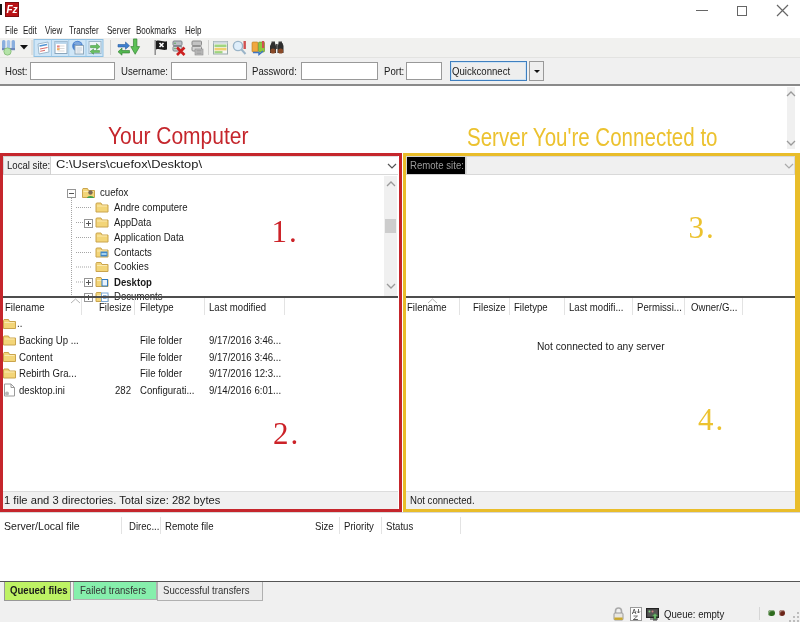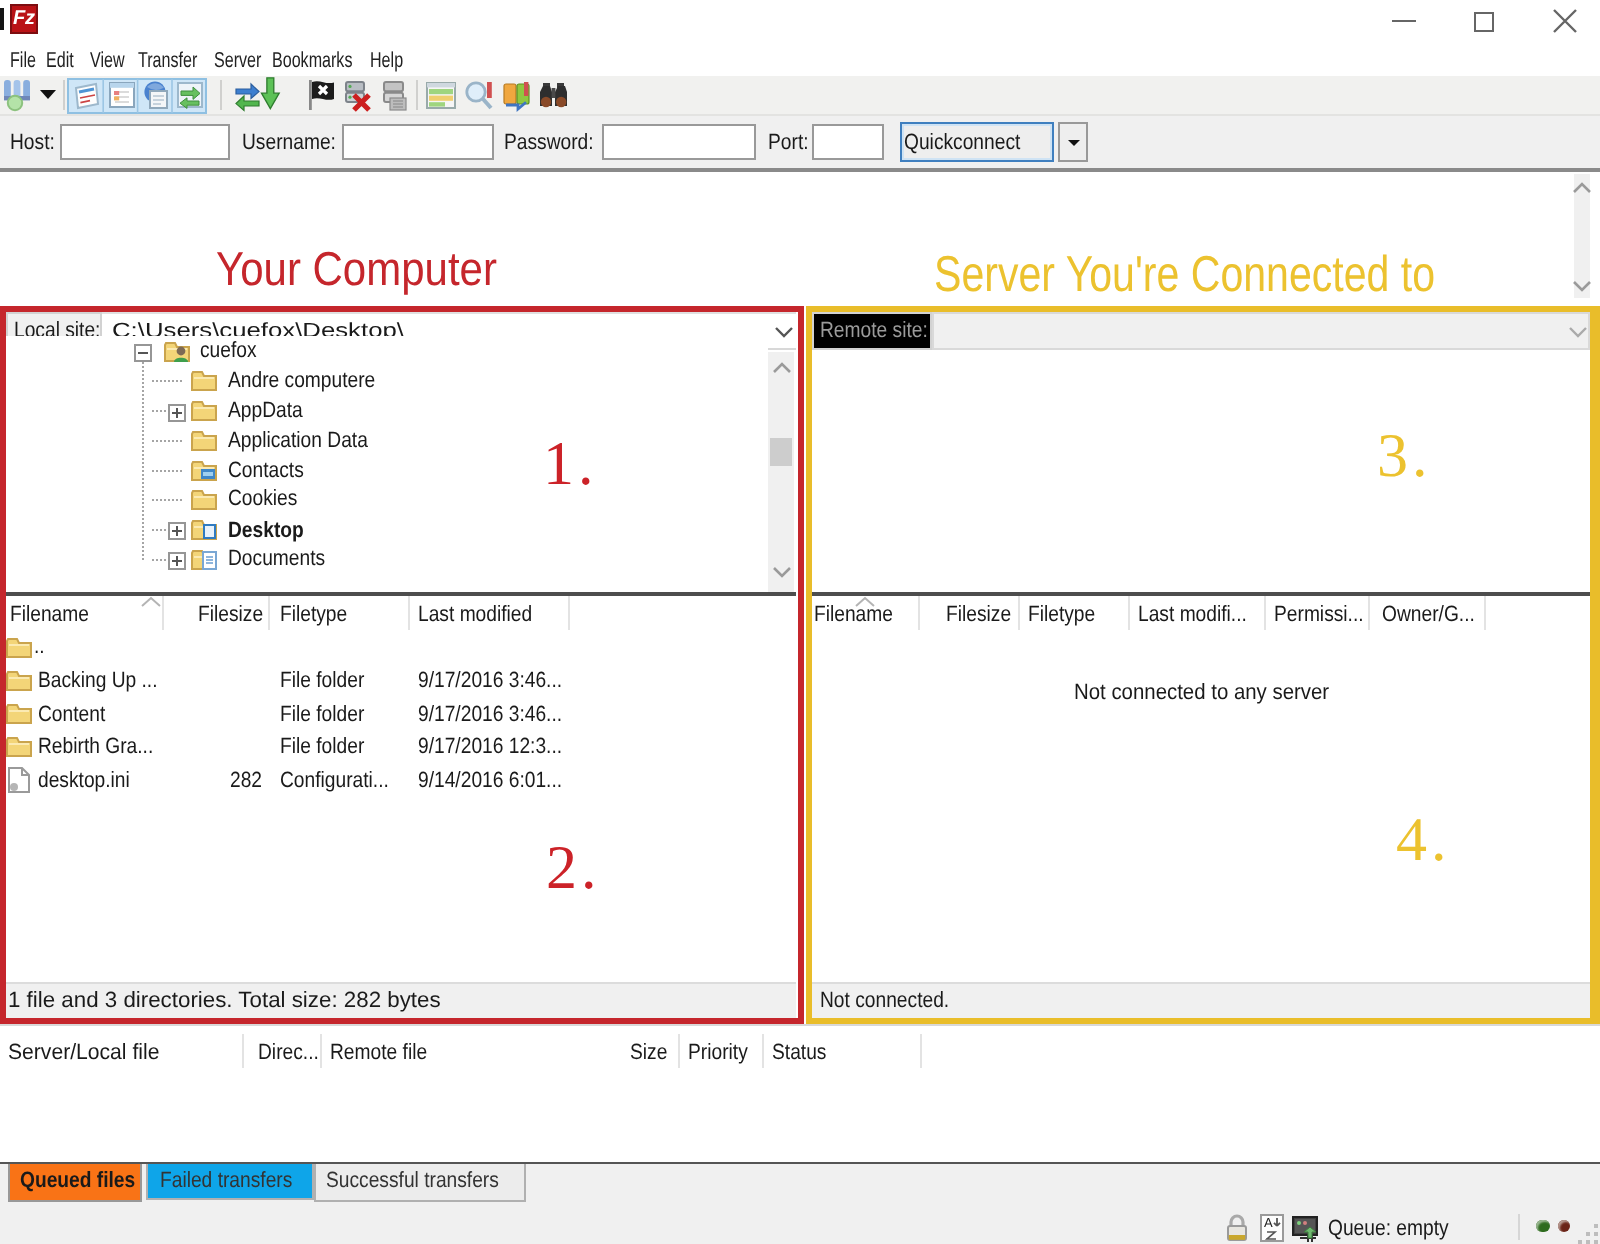--- a/index.html
+++ b/index.html
@@ -173,21 +173,21 @@
 <div class="a" style="z-index:20;left:273px;top:416px;font-size:31px;letter-spacing:2px;font-family:'Liberation Serif',serif;color:#cc2228">2.</div>
 <div class="a" style="z-index:20;left:688.5px;top:210px;font-size:31px;letter-spacing:2px;font-family:'Liberation Serif',serif;color:#ecc22f">3.</div>
 <div class="a" style="z-index:20;left:698px;top:401.5px;font-size:31px;letter-spacing:2px;font-family:'Liberation Serif',serif;color:#ecc22f">4.</div>
 
 <div class="a" style="left:3px;top:156px;width:48px;height:19px;background:#f0f0f0;border:1px solid #d2d2d2;line-height:17px;padding-left:3px"><span class="tx">Local site:</span></div>
 <div class="a" style="left:51px;top:156px;width:347px;height:19px;background:#fff;border-top:1px solid #e0e0e0;border-bottom:1px solid #d8d8d8;line-height:17px;padding-left:5px;font-size:12.5px"><span style="display:inline-block;transform:scale(1.03,0.82);transform-origin:0 50%;white-space:nowrap">C:\Users\cuefox\Desktop\</span></div>
 <svg class="a" style="left:387px;top:162px" width="10" height="8">
     <path d="M1 2 L5 6 L9 2" fill="none" stroke="#555" stroke-width="1.2"></path>
   </svg>
 
-<div id="tree" class="a" style="left:3px;top:168px;width:381px;height:120px;background:#fff;overflow:hidden">
+<div id="tree" class="a" style="left:3px;top:185px;width:381px;height:120px;background:#fff;overflow:hidden">
 <svg width="381" height="120" style="position:absolute;left:0;top:0">
 <defs>
 <g id="fold">
           <path d="M0.5 2.5 L0.5 10.5 L12.5 10.5 L12.5 3.5 L6.5 3.5 L5.5 1.5 L1 1.5 Z" fill="#f3d578" stroke="#caa44d" stroke-width="1"></path>
           <path d="M1.5 4.5 L11.5 4.5" stroke="#fbeab2" stroke-width="1"></path>
         </g>
 </defs>
 
 <g stroke="#a5a5a5" stroke-dasharray="1,1">
 <line x1="68.5" y1="13" x2="68.5" y2="112"></line>
@@ -353,22 +353,22 @@
 <div class="a t12 tx" style="left:315px;top:519px">Size</div>
 <div class="a t12 tx" style="left:344px;top:519px">Priority</div>
 <div class="a t12 tx" style="left:386px;top:519px">Status</div>
 <div class="a sep" style="left:121px;top:517px;height:17px"></div>
 <div class="a sep" style="left:160px;top:517px;height:17px"></div>
 <div class="a sep" style="left:339px;top:517px;height:17px"></div>
 <div class="a sep" style="left:381px;top:517px;height:17px"></div>
 <div class="a sep" style="left:460px;top:517px;height:17px"></div>
 
 <div class="a" style="left:0;top:581px;width:800px;height:25px;background:#f0f0f0;border-top:1.2px solid #555"></div>
-<div class="a" style="left:4px;top:582px;width:67px;height:19px;background:#f97316;border:1px solid #989898;border-top:none;font-weight:bold;line-height:17px;padding-left:5px;font-size:12px"><span class="tx">Queued files</span></div>
-<div class="a" style="left:72.7px;top:582px;width:84.3px;height:18px;background:#0ea5e9;border:1px solid #b0b0b0;border-top:none;line-height:16px;padding-left:6px;font-size:12px;color:#333"><span class="tx">Failed transfers</span></div>
+<div class="a" style="left:4px;top:582px;width:67px;height:19px;background:#bef264;border:1px solid #989898;border-top:none;font-weight:bold;line-height:17px;padding-left:5px;font-size:12px"><span class="tx">Queued files</span></div>
+<div class="a" style="left:72.7px;top:582px;width:84.3px;height:18px;background:#86efac;border:1px solid #b0b0b0;border-top:none;line-height:16px;padding-left:6px;font-size:12px;color:#333"><span class="tx">Failed transfers</span></div>
 <div class="a" style="left:156.5px;top:582px;width:106.5px;height:18.5px;background:#ececec;border:1px solid #b0b0b0;border-top:none;line-height:16px;padding-left:5px;font-size:12px;color:#333"><span class="tx">Successful transfers</span></div>
 
 <div class="a" style="left:0;top:602px;width:800px;height:20px;background:#f0f0f0"></div>
 <div id="sbicons" class="a" style="left:600px;top:604px;width:200px;height:18px">
 <svg width="200" height="18" style="position:absolute;left:0;top:0">
 
 <g transform="translate(13,3)">
         <path d="M2.5 6 V4 a3 3 0 0 1 6 0 V6" fill="none" stroke="#a9a9a9" stroke-width="1.6"></path>
         <rect x="1" y="6" width="9" height="7" rx="1" fill="#e8e6e0" stroke="#9a9a9a"></rect>
         <rect x="1.4" y="10.5" width="8.2" height="2.4" fill="#c9a72c"></rect>

